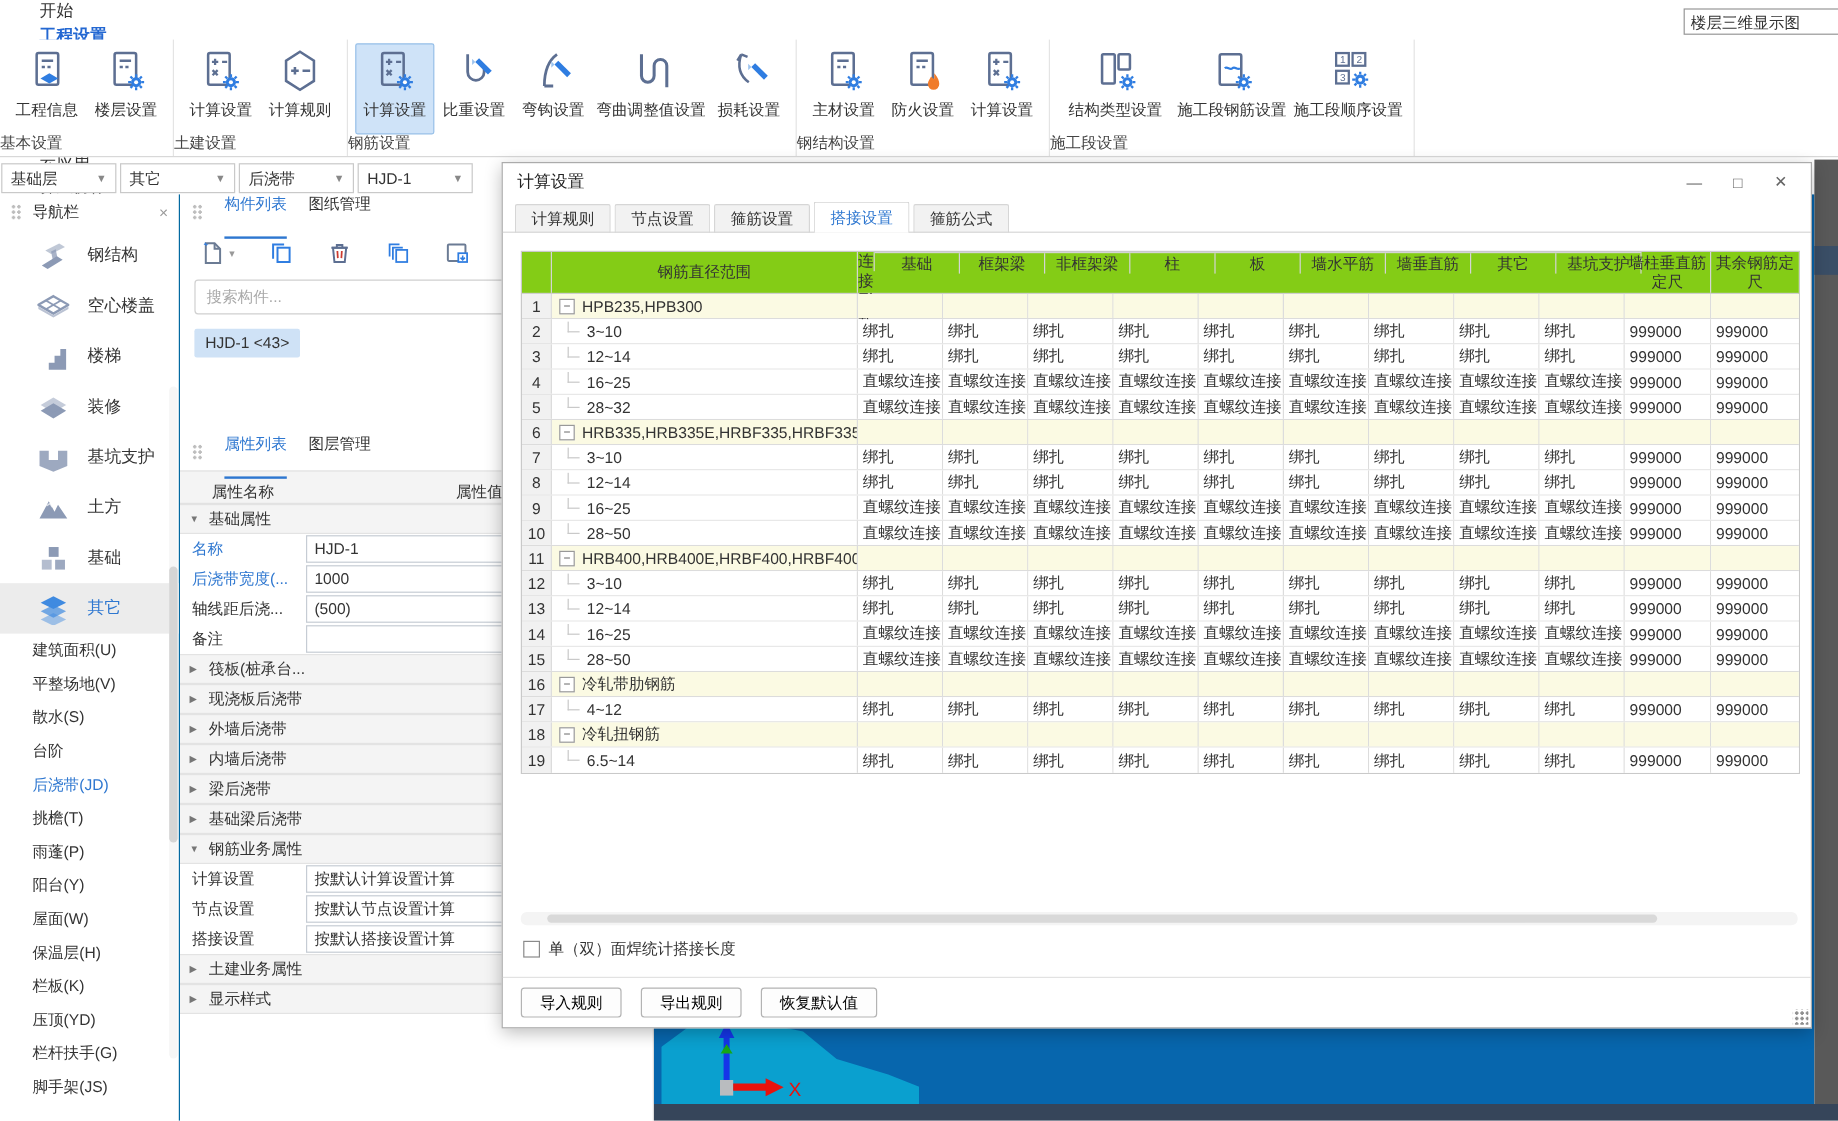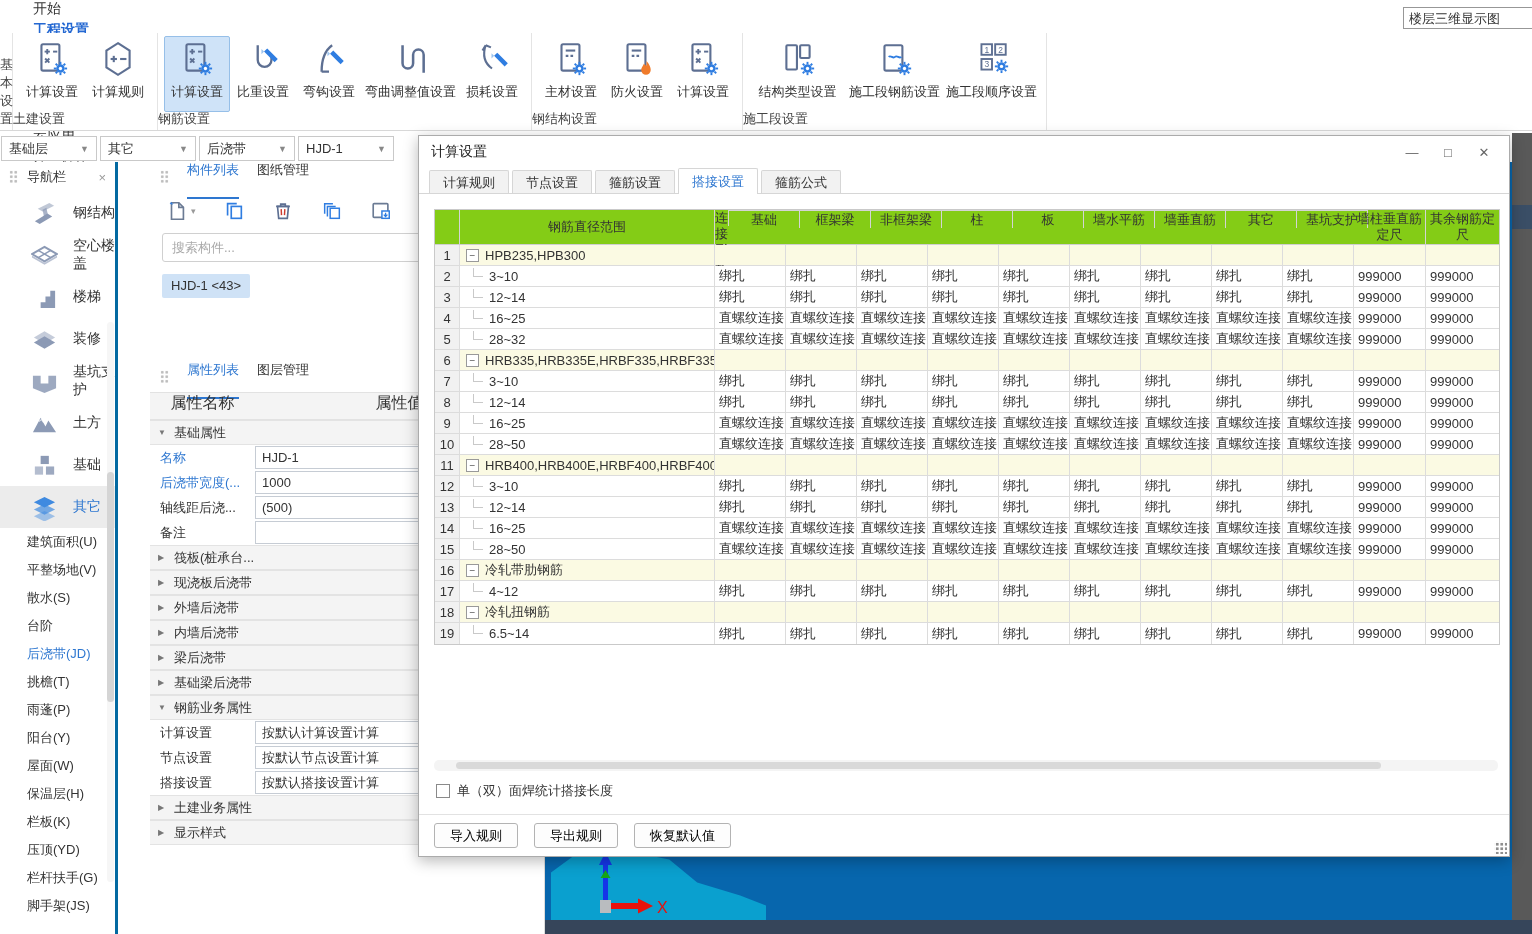--- a/index.html
+++ b/index.html
@@ -19,21 +19,21 @@
   .rbtn.wide{width:97px}
   .rbtn.active{background:#cfe3f8;border-color:#96bfe8}
   .ric{width:38px;height:38px}
   .rlabel{font-size:13px;margin-top:5px;white-space:nowrap;color:#333}
   .glabel{position:absolute;bottom:2px;left:0;right:0;text-align:left;font-size:13px;color:#444}
   
   .selrow{position:absolute;left:1px;top:136px;display:flex;gap:3px;z-index:1}
   .selbox{width:96px;height:25px;border:1px solid #c9c9c9;background:#fff;display:flex;align-items:center;padding:0 7px;box-sizing:border-box;font-size:13px}
   .selcaret{margin-left:auto;color:#888;font-size:9px}
   
-  .sidebar{position:absolute;left:0;top:162px;width:118px;height:772px;background:#fff;border-right:3px solid #0369a1;box-sizing:border-box}
+  .sidebar{position:absolute;left:0;top:162px;width:150px;height:772px;background:#fff;border-right:1px solid #0369a1;box-sizing:border-box}
   .nav-header{height:30px;display:flex;align-items:center;padding:0 9px}
   .drag-dots{width:9px;height:14px;background-image:radial-gradient(circle,#bdbdbd 1.2px,transparent 1.5px);background-size:4.5px 4.5px}
   .nav-title{margin-left:9px;font-size:13px;color:#333}
   .nav-close{margin-left:auto;color:#9a9a9a;font-size:13px;cursor:default}
   .cat{height:42px;display:flex;align-items:center;padding-left:31px;gap:15px;color:#8c9ab5}
   .cat svg{width:27px;height:27px;flex:none}
   .cat .clabel{font-size:14px;color:#333}
   .cat.selected{background:#ececec;color:#3f8ae0}
   .cat.selected .clabel{color:#2e77d0}
   .sitem{height:28px;line-height:28px;padding-left:27px;font-size:13px;color:#333;white-space:nowrap}
@@ -48,21 +48,21 @@
   .cp-toolbar{height:38px;display:flex;align-items:center;padding:0 16px;gap:27px}
   .tbtn{display:flex;align-items:center;gap:3px}
   .tbic{width:22px;height:22px}
   .tbcaret{color:#999;font-size:9px}
   .cp-search{margin:3px 12px 0 12px;height:27px;border:1px solid #d0d0d0;border-radius:3px;display:flex;align-items:center}
   .cp-search input{border:none;outline:none;font-size:13px;padding:0 9px;width:100%;background:transparent;color:#333;font-family:inherit}
   .cp-search input::placeholder{color:#a9a9a9}
   .cp-list{padding:12px 12px}
   .pill{display:inline-block;background:#cfe2f6;border-radius:2px;padding:0 9px;height:24px;line-height:24px;font-size:13px;color:#333}
   .prop-section{position:absolute;left:0;top:200px;right:0;bottom:0;overflow:hidden}
-  .prop-grid-header{height:26px;display:flex;background:#f4f4f4;border-top:1px solid #e2e2e2;border-bottom:1px solid #e2e2e2;align-items:flex-start;font-size:16px}
+  .prop-grid-header{height:26px;display:flex;background:#f4f4f4;border-top:1px solid #e2e2e2;border-bottom:1px solid #e2e2e2;align-items:flex-end;font-size:13px}
   .pg-name{width:105px;text-align:center}
   .pg-val{flex:1;text-align:center}
   .prop-row{height:25px;display:flex;align-items:center;box-sizing:border-box;font-size:13px}
   .prop-row.section{background:#f4f4f4;border-top:1px solid #e3e3e3;border-bottom:1px solid #e3e3e3;padding-left:8px;gap:6px}
   .prop-row .arrow{font-size:8px;color:#777;width:10px;flex:none}
   .prop-row.field .arrow{visibility:hidden;width:0}
   .prop-row.field{padding-left:10px}
   .pname{white-space:nowrap;overflow:hidden;color:#333}
   .prop-row.field .pname{width:95px;flex:none}
   .pname.blue{color:#2e77d0}
@@ -331,20 +331,36 @@
       <div class="menu-item">
         <span>IGMS</span>
       </div>
     </div>
 </div>
 <div class="floor3d-box">楼层三维显示图</div>
 
 <div class="ribbon">
 
     <div class="rgroup">
+      <div class="btnrow">
+
+          <div class="rbtn">
+            <svg class="ric">
+            <use href="#ic-doc-info"></use>
+          </svg>
+            <span class="rlabel">工程信息</span>
+          </div>
+
+          <div class="rbtn">
+            <svg class="ric">
+            <use href="#ic-doc-gear"></use>
+          </svg>
+            <span class="rlabel">楼层设置</span>
+          </div>
+        </div>
       <div class="glabel">基本设置</div>
     </div>
 
     <div class="rgroup">
       <div class="btnrow">
 
           <div class="rbtn">
             <svg class="ric">
             <use href="#ic-calc-gear"></use>
           </svg>

